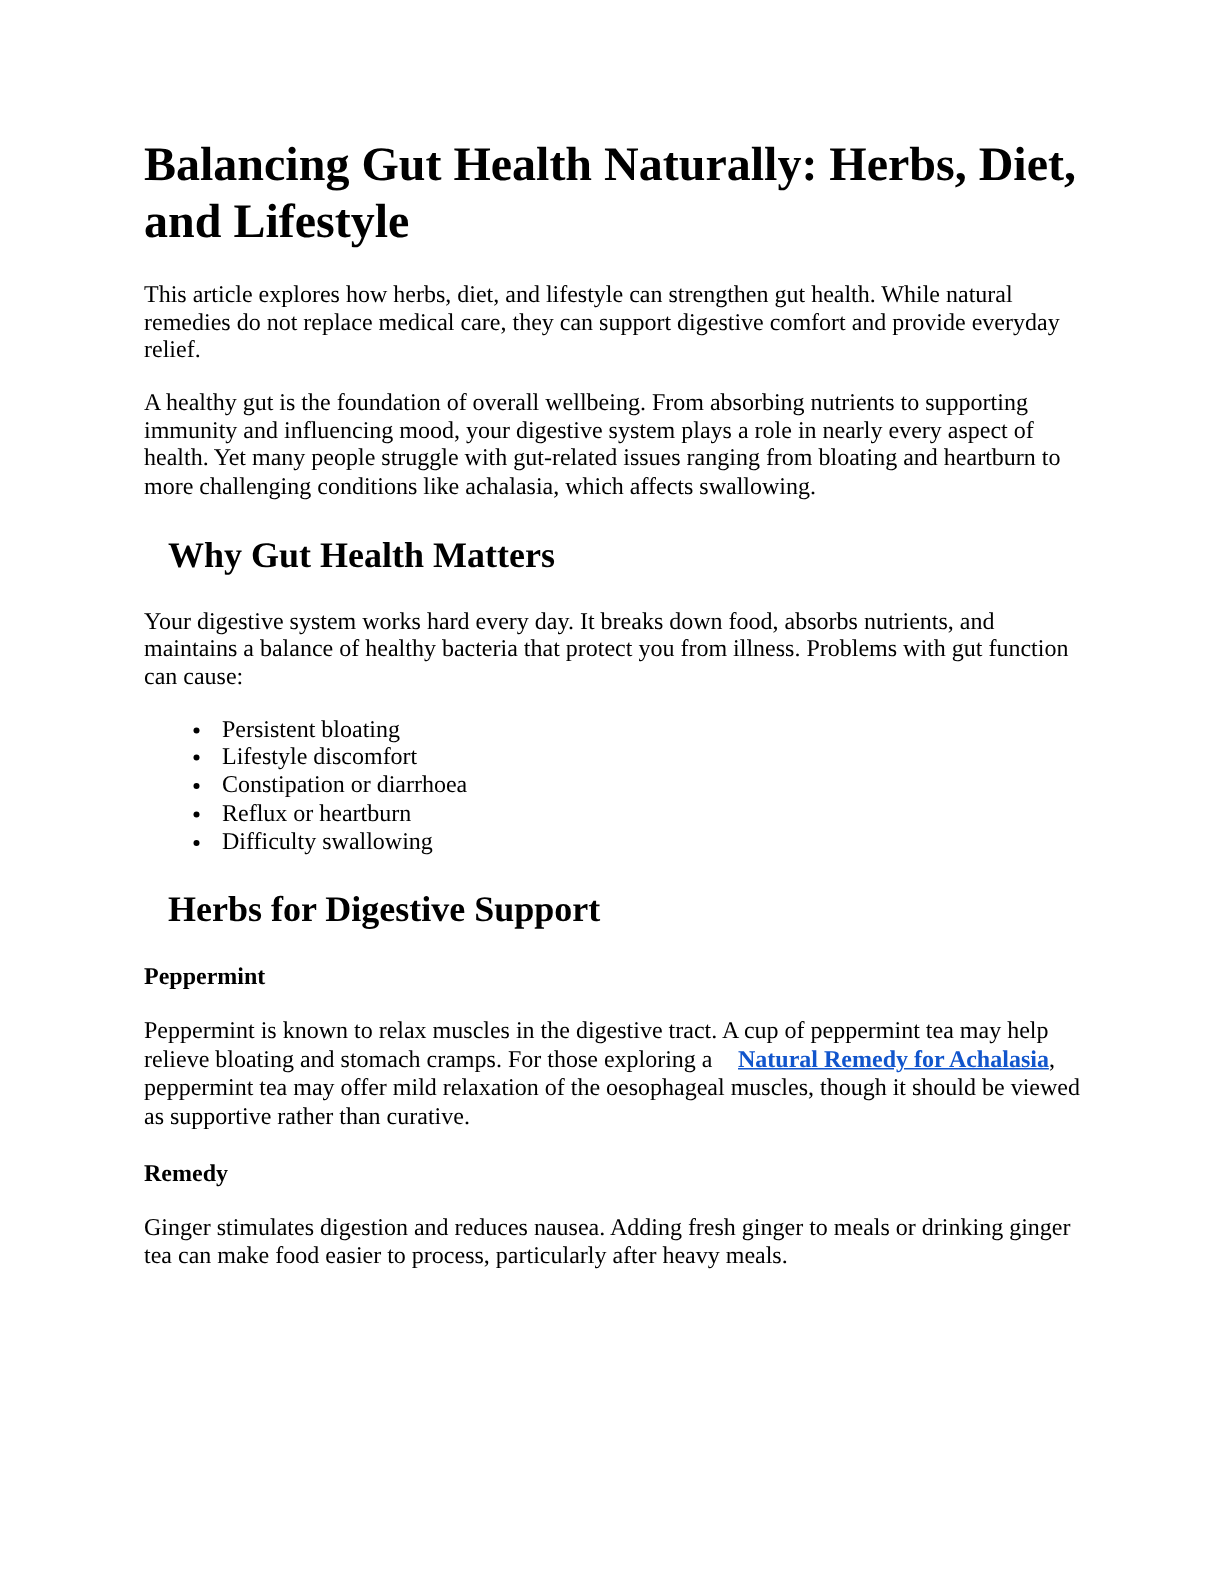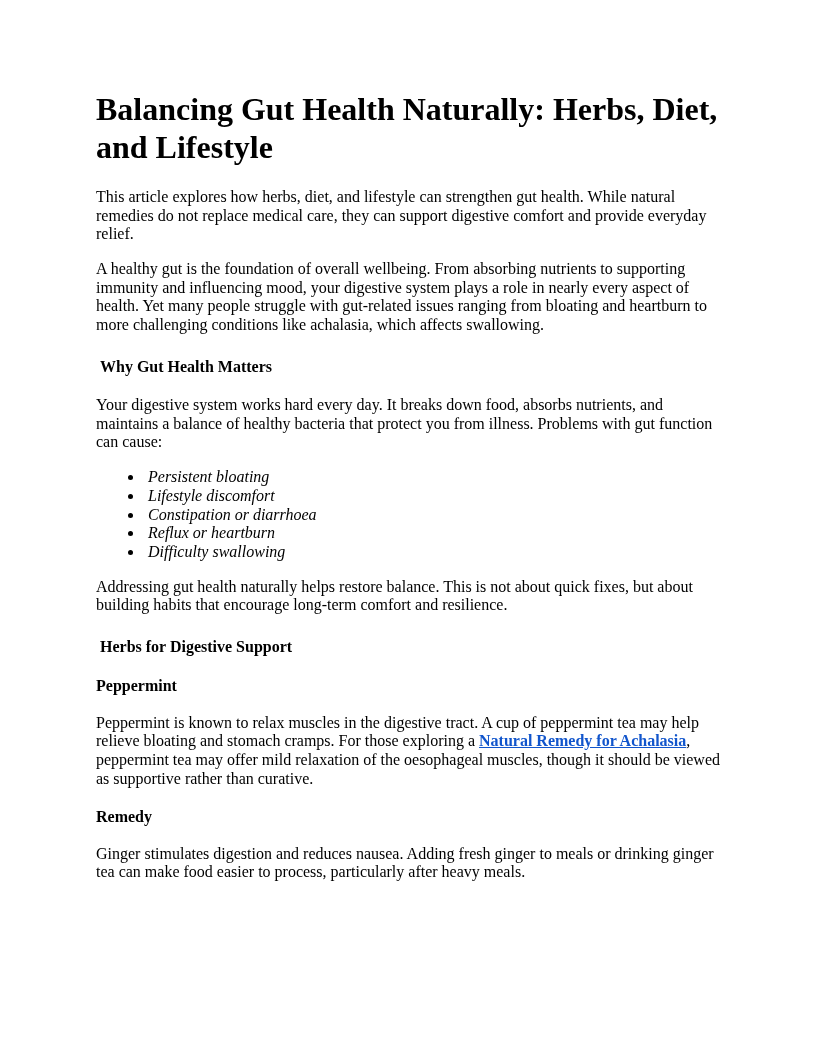--- a/index.html
+++ b/index.html
@@ -15,48 +15,48 @@
     color: #000000;
     overflow: hidden;
   }
   h1.doc-title {
     font-size: 32px;
     font-weight: bold;
     line-height: 1.2;
     margin: 0 0 21px 0;
   }
   h2.section-heading {
-    font-size: 16px;
+    font-size: 24px;
     font-weight: bold;
     line-height: 1.2;
-    margin: 22px 0 20px 4px;
+    margin: 22px 0 20px 16px;
   }
   h3.sub-heading {
     font-size: 16px;
     font-weight: bold;
     line-height: 1.2;
     margin: 19px 0 18px 0;
   }
   p.body-para {
     margin: 16px 0;
     line-height: 1.17;
   }
   ul.bullet-list {
     margin: 16px 0;
     padding-left: 48px;
-    font-style: italic;
   }
   ul.bullet-list li {
     line-height: 1.17;
     padding-left: 4px;
   }
   a.doc-link {
     font-weight: bold;
     text-decoration: underline;
     cursor: pointer;
+    margin-left: 13px;
   }
 </style>
 </head>
 <body>
 
 <div class="page">
 
   <h1 class="doc-title">Balancing Gut Health Naturally: Herbs, Diet, and Lifestyle</h1>
 
   <p class="body-para">This article explores how herbs, diet, and lifestyle can strengthen gut health. While natural remedies do not replace medical care, they can support digestive comfort and provide everyday relief.</p>
@@ -68,21 +68,20 @@
   <p class="body-para">Your digestive system works hard every day. It breaks down food, absorbs nutrients, and maintains a balance of healthy bacteria that protect you from illness. Problems with gut function can cause:</p>
 
   <ul class="bullet-list">
     <li>Persistent bloating</li>
     <li>Lifestyle discomfort</li>
     <li>Constipation or diarrhoea</li>
     <li>Reflux or heartburn</li>
     <li>Difficulty swallowing</li>
   </ul>
 
-  <p class="body-para">Addressing gut health naturally helps restore balance. This is not about quick fixes, but about building habits that encourage long-term comfort and resilience.</p>
 
   <h2 class="section-heading">Herbs for Digestive Support</h2>
 
 
   <h3 class="sub-heading">Peppermint</h3>
 
   <p class="body-para"><span>Peppermint is known to relax muscles in the digestive tract. A cup of peppermint tea may help relieve bloating and stomach cramps. For those exploring a </span><a class="doc-link" href="#" style="color: rgb(17, 85, 204);">Natural Remedy for Achalasia</a><span>, peppermint tea may offer mild relaxation of the oesophageal muscles, though it should be viewed as supportive rather than curative.</span></p>
 
   <h3 class="sub-heading">Remedy</h3>
 

